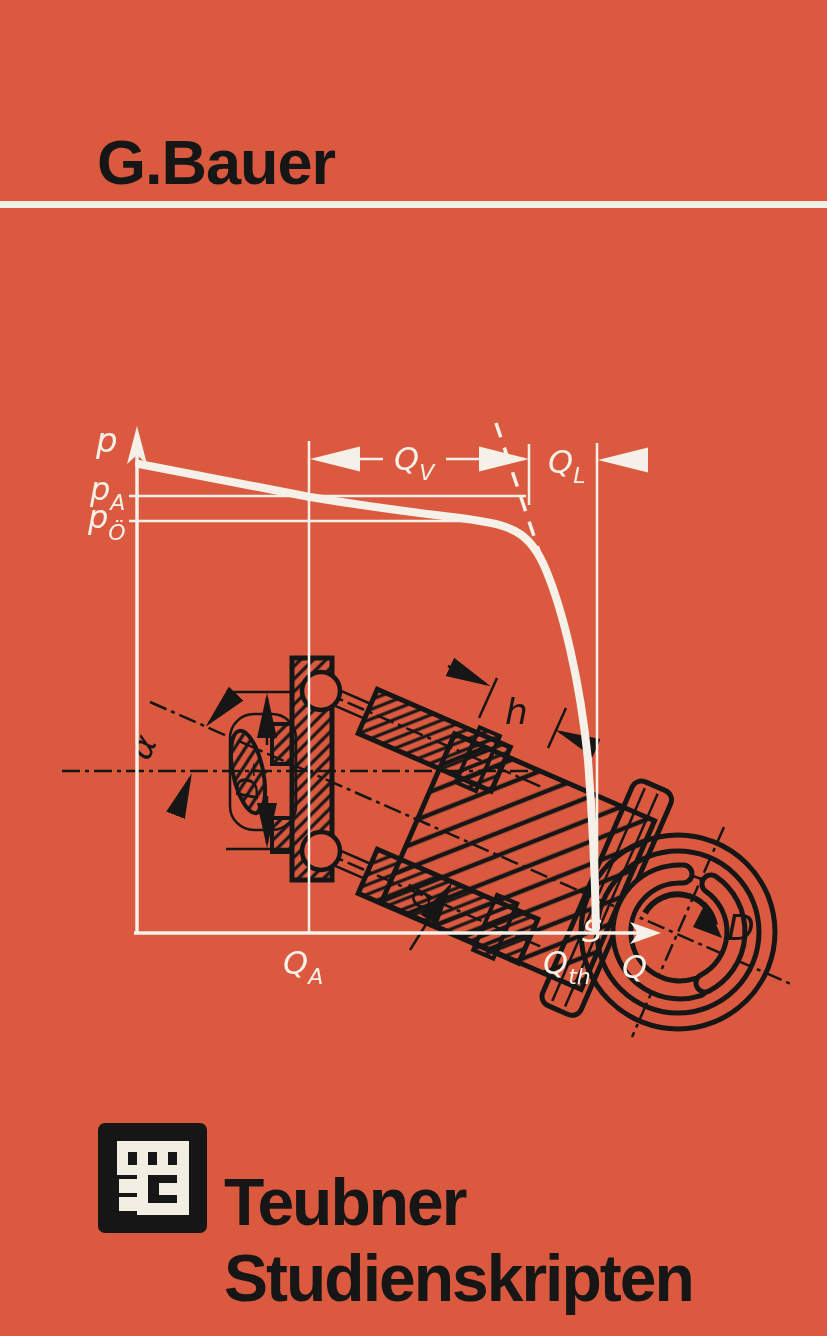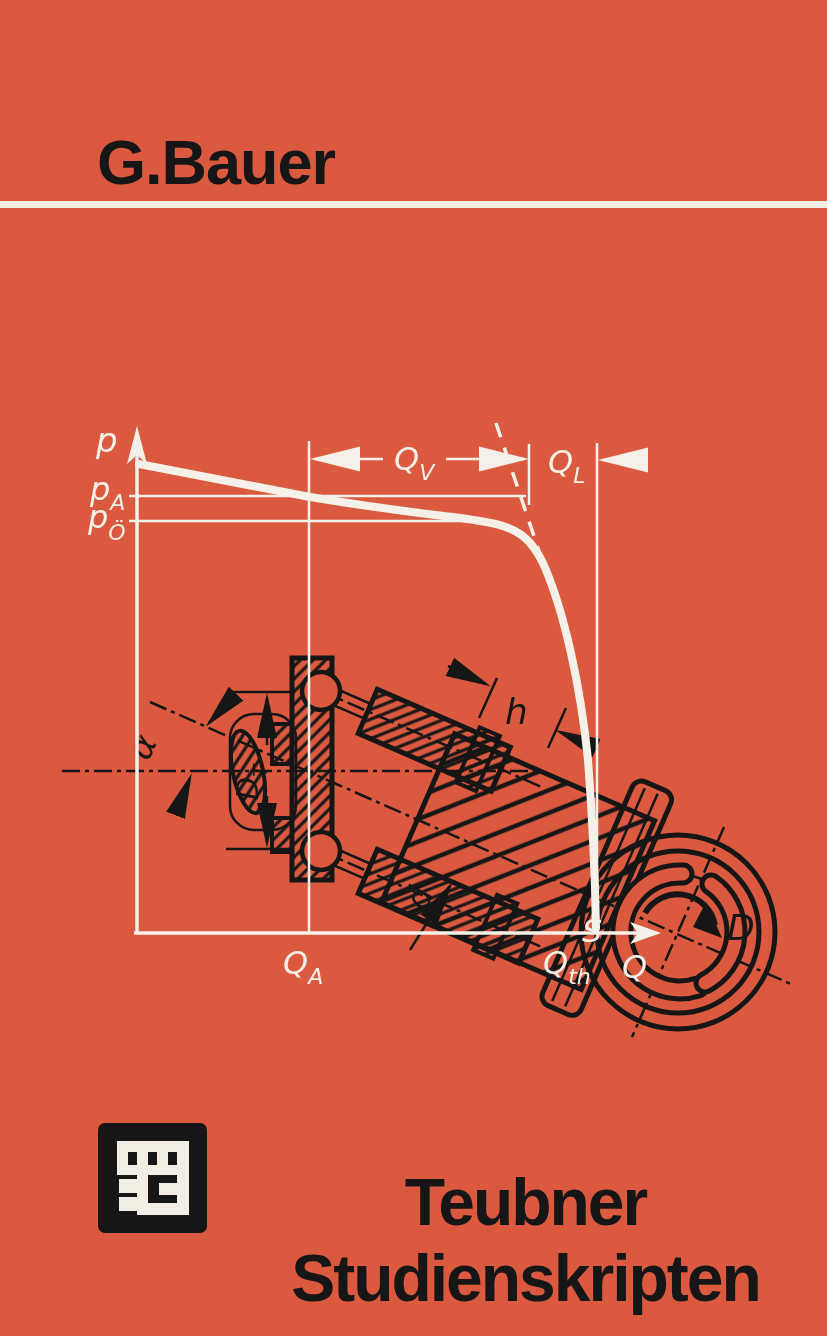--- a/index.html
+++ b/index.html
@@ -22,21 +22,21 @@
     line-height:1.05;
   }
   .diagram{ position:absolute; left:0; top:0; }
   .logo{
     position:absolute; left:98px; top:1123px; width:109px; height:110px;
     background:#161616; border-radius:7px;
     display:flex; align-items:center; justify-content:center;
   }
   .series{
     position:absolute; left:224px; top:1164px;
-    font-size:66px; font-weight:bold; color:#161616; letter-spacing:-2px;text-align:center;
+    font-size:66px; font-weight:bold; color:#161616; letter-spacing:-2px;
   }
   text{ fill:#F5F1E8; font-family:"DejaVu Sans", sans-serif; font-style:italic; }
   text.blk{ fill:#161616; }
   .thinW{ stroke:#F5F1E8; stroke-width:2.5; fill:none; }
   .axW{ stroke:#F5F1E8; stroke-width:3.5; fill:none; }
   .blkLine{ stroke:#161616; stroke-width:5; fill:none; }
   .blkThin{ stroke:#161616; stroke-width:2.5; fill:none; }
   .cl{ stroke:#161616; stroke-width:2.5; fill:none; stroke-dasharray:18 5 4 5; }
 </style>
 </head>

